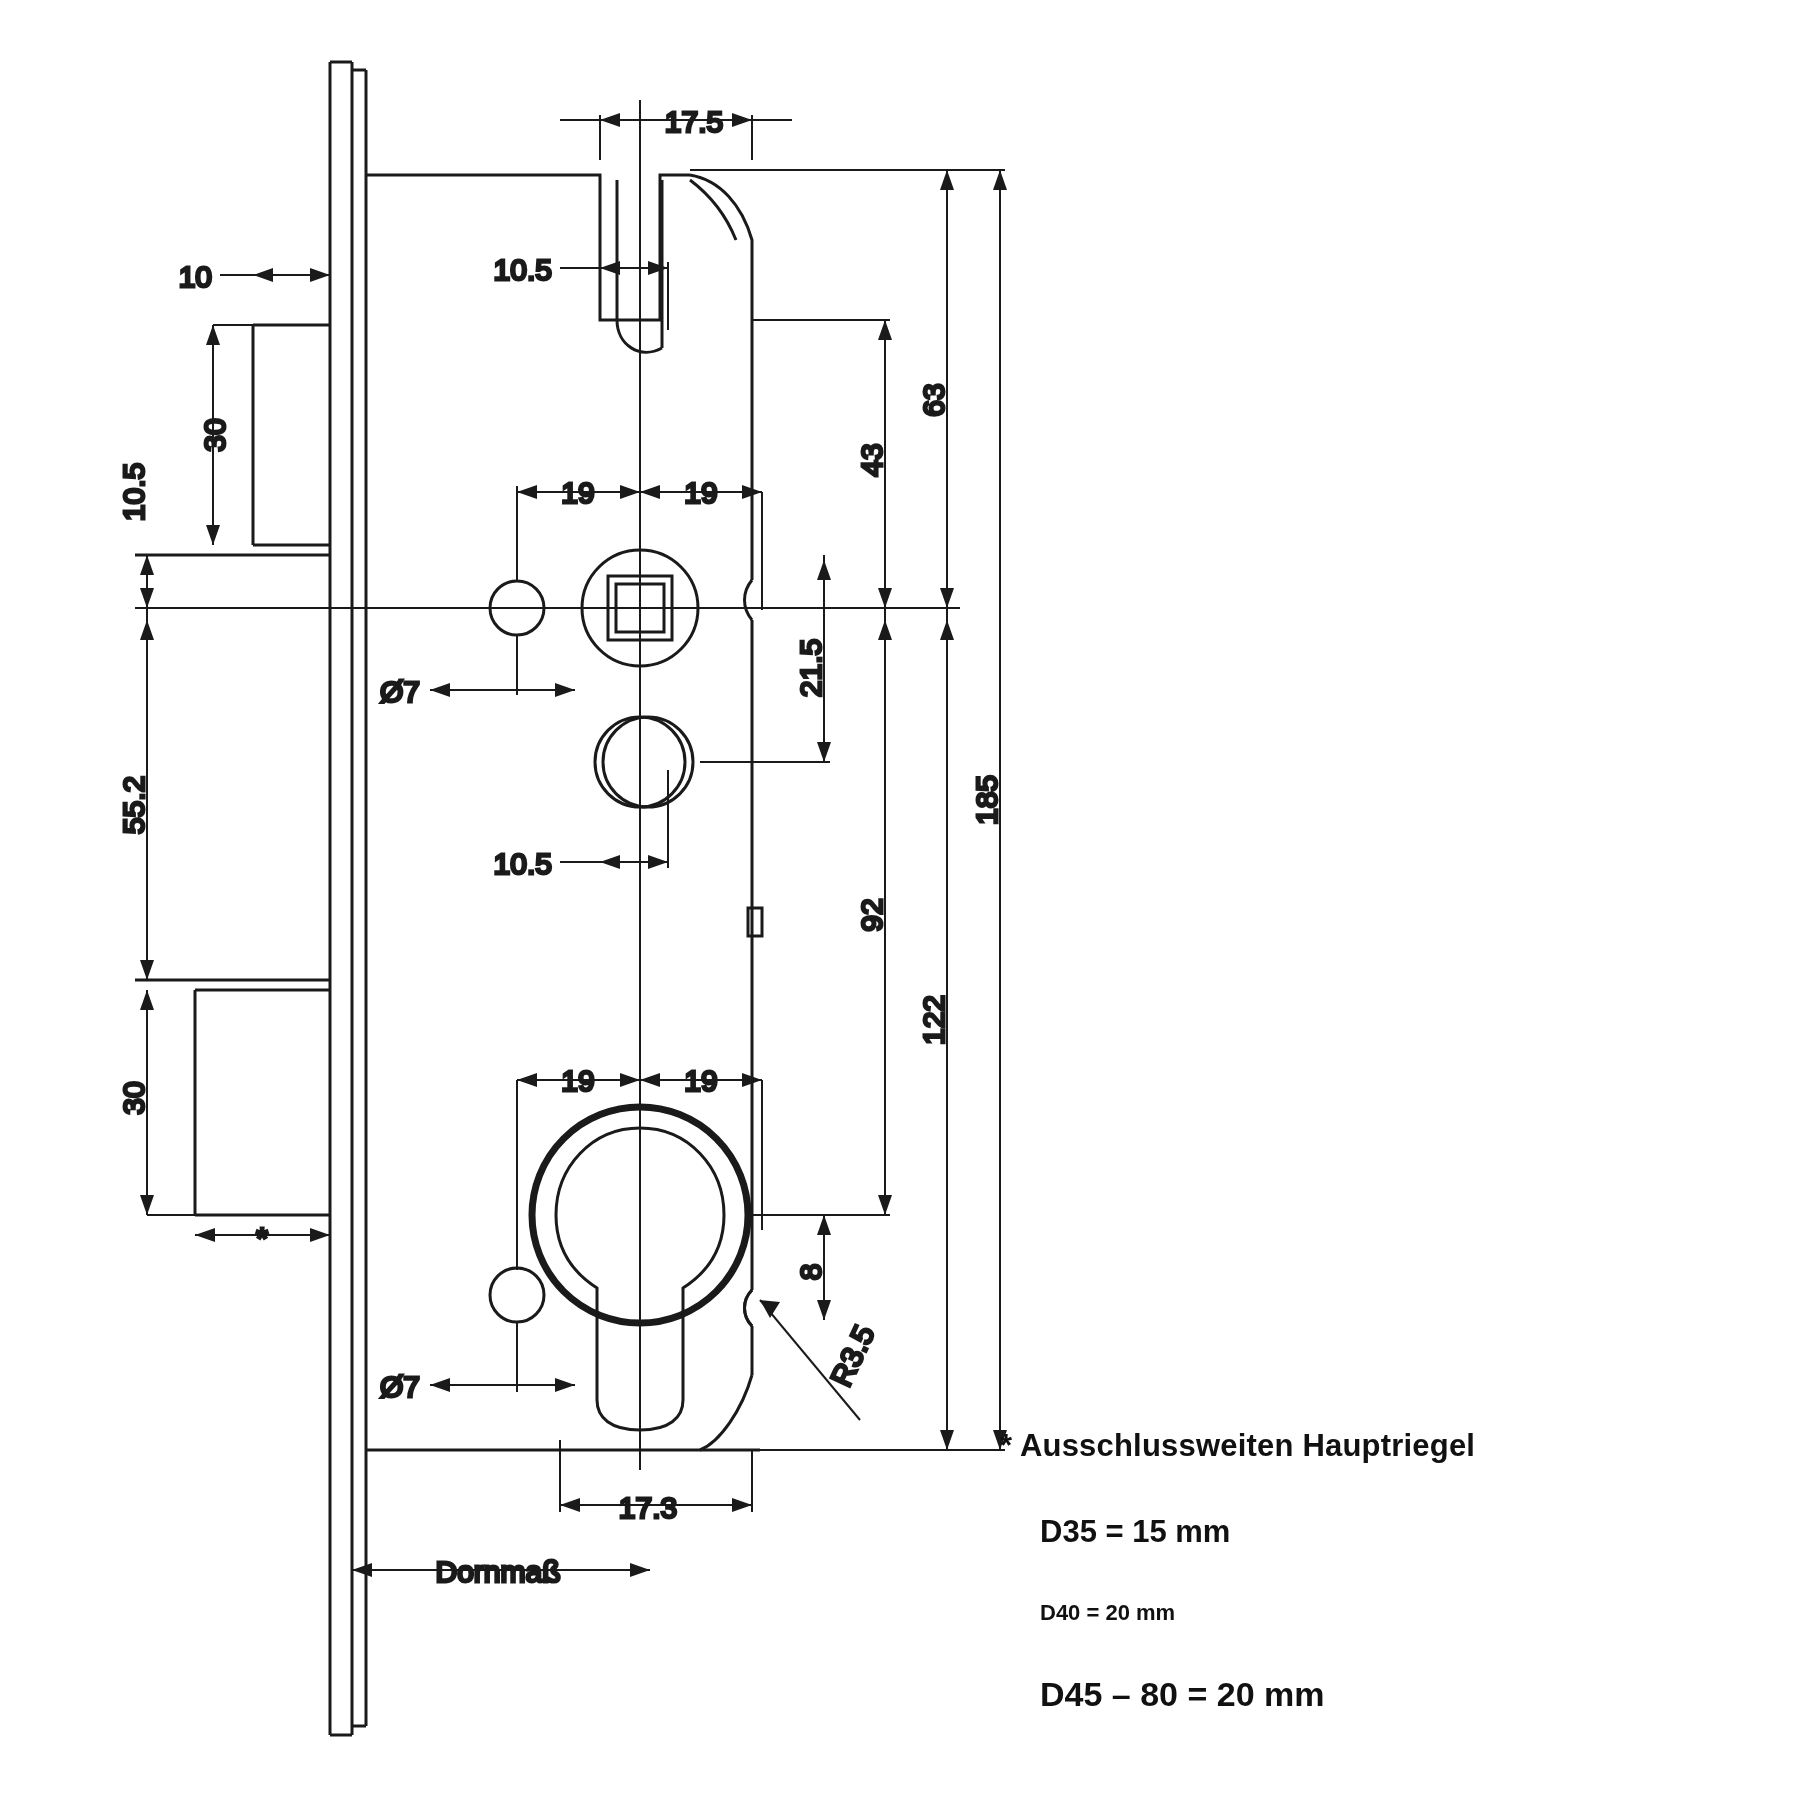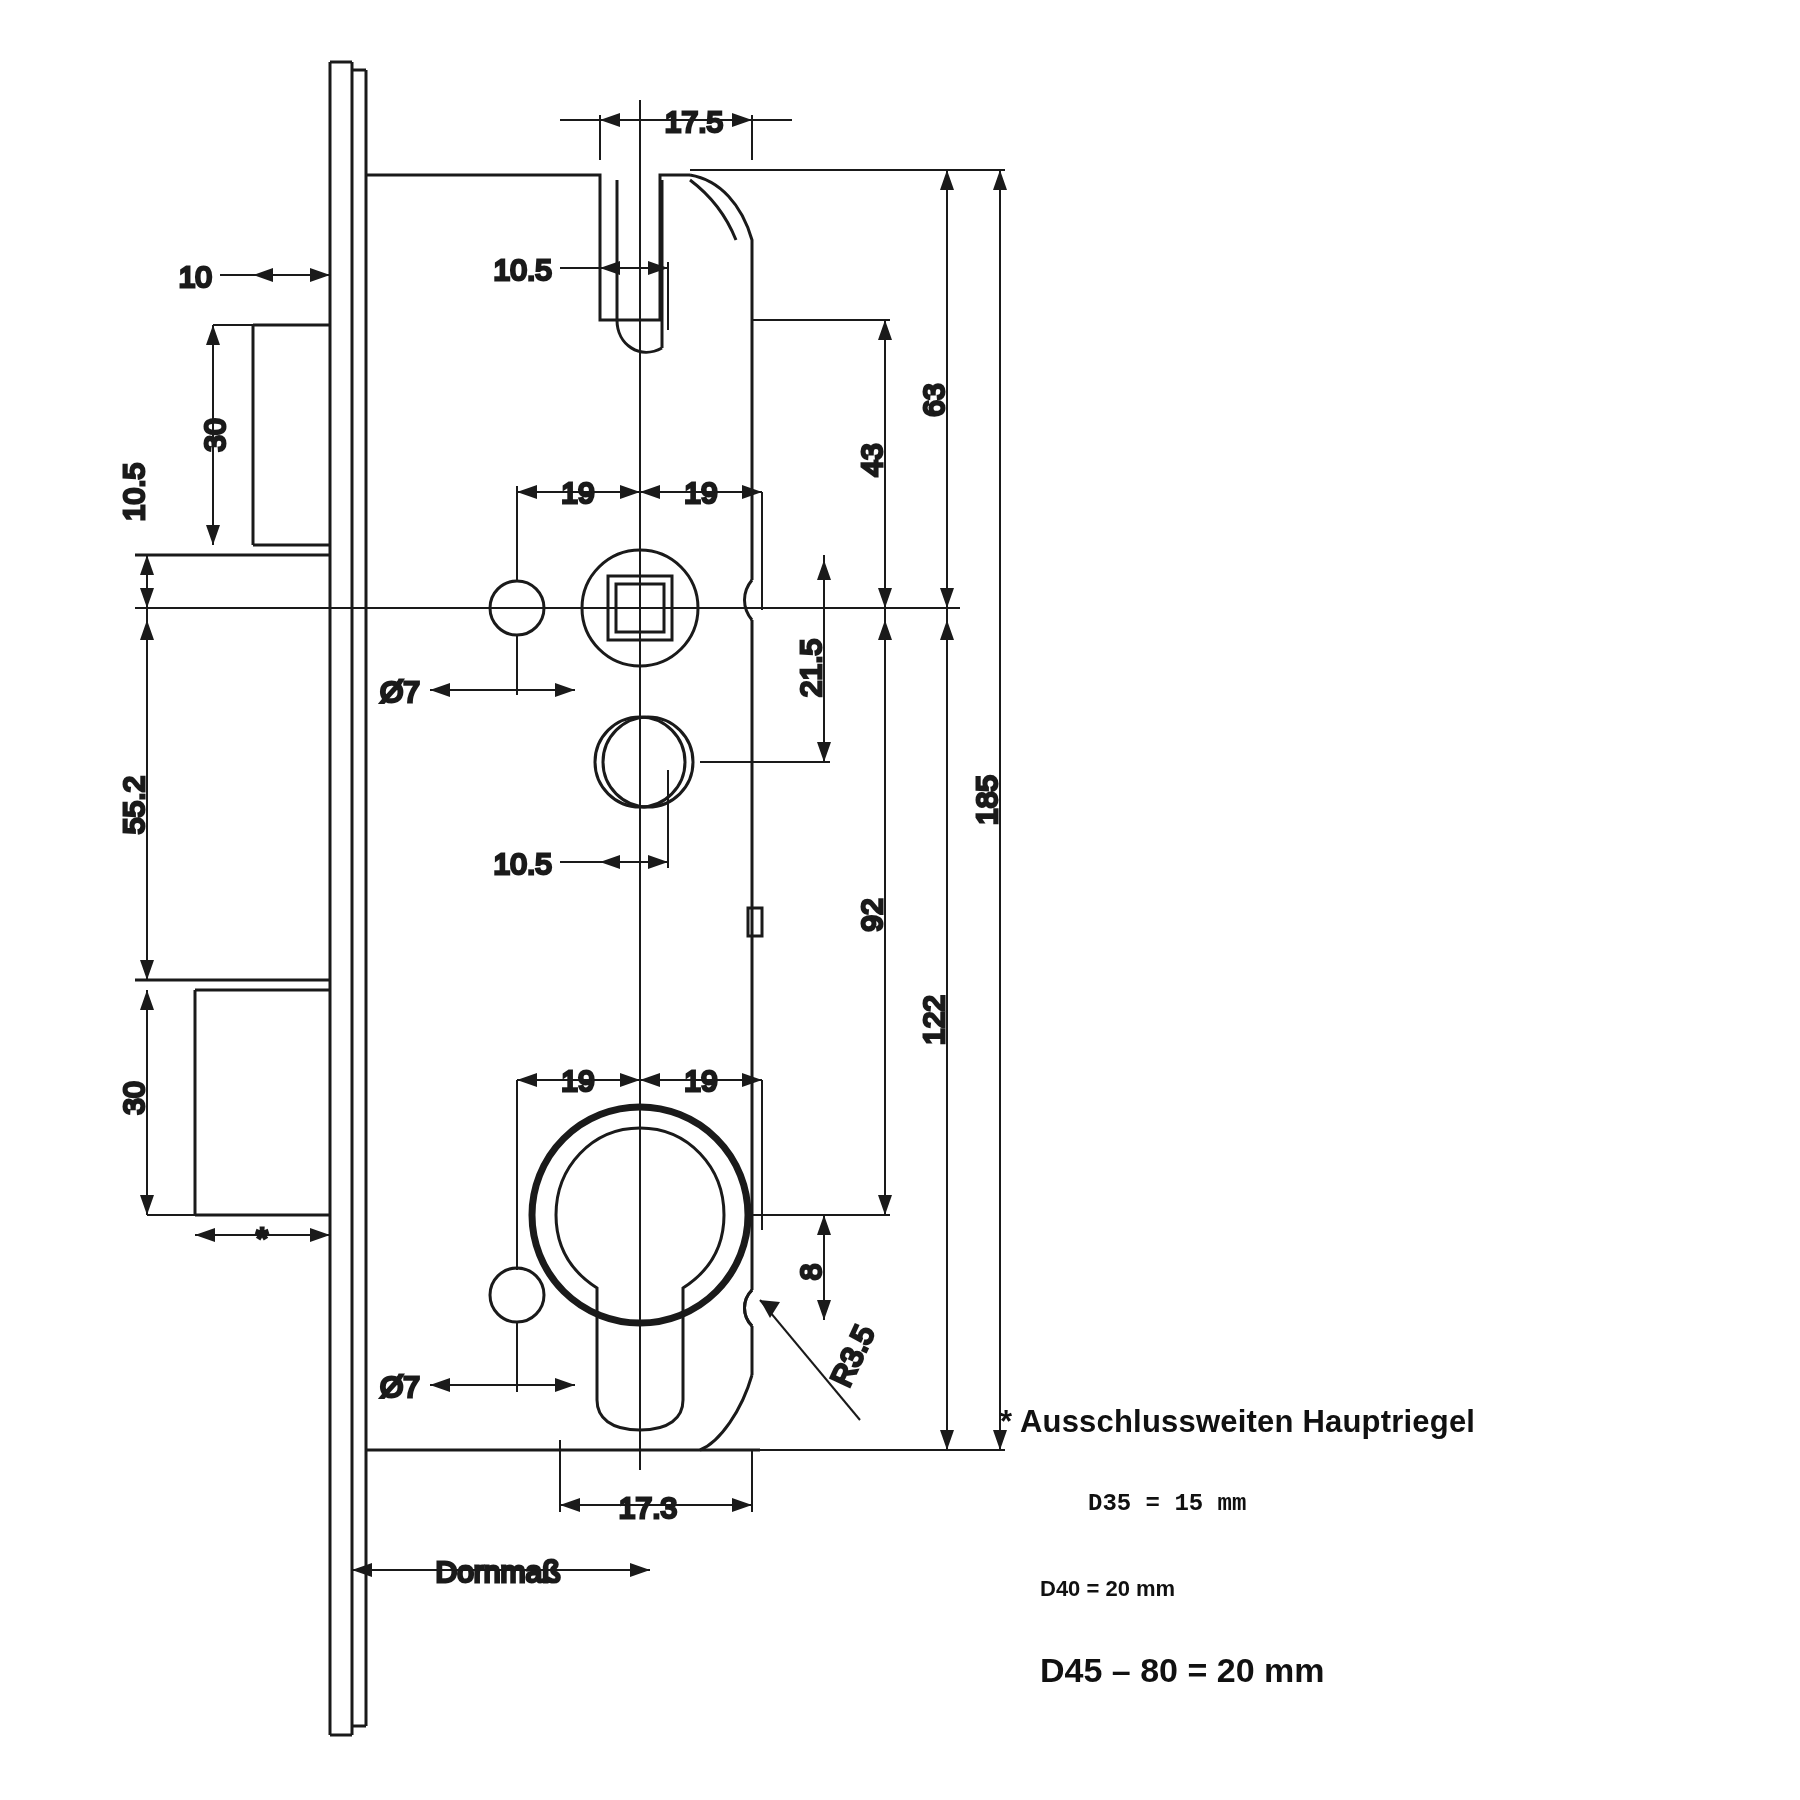--- a/index.html
+++ b/index.html
@@ -1,21 +1,21 @@
 <!DOCTYPE html>
 <html><head>
 <meta charset="utf-8">
 <style>
   html,body{margin:0;padding:0;background:#ffffff;}
   body{width:1800px;height:1800px;font-family:"Liberation Sans",sans-serif;color:#1a1a1a;}
   #stage{position:relative;width:1800px;height:1800px;overflow:hidden;}
   svg#drawing{position:absolute;left:0;top:0;width:1800px;height:1800px;}
-  .legend{position:absolute;font-weight:bold;color:#111;}
+  .legend{position:absolute;font-weight:bold;color:#111;margin-top:24px;}
   .legend-title{left:1000px;top:1404px;font-size:31px;letter-spacing:.2px;white-space:nowrap;}
-  .legend-l1{left:1088px;top:1490px;font-size:24px;white-space:nowrap;font-family:Liberation Mono, monospace;}
+  .legend-l1{left:1040px;top:1490px;font-size:31px;white-space:nowrap;}
   .legend-l2{left:1040px;top:1576px;font-size:22px;white-space:nowrap;}
   .legend-l3{left:1040px;top:1651px;font-size:34px;white-space:nowrap;}
   text{font-family:"Liberation Sans",sans-serif;fill:#111;}
   .dim{font-size:30px;}
   .lbl{font-size:30px;}
 </style>
 </head>
 <body>
 
 <div id="stage">

